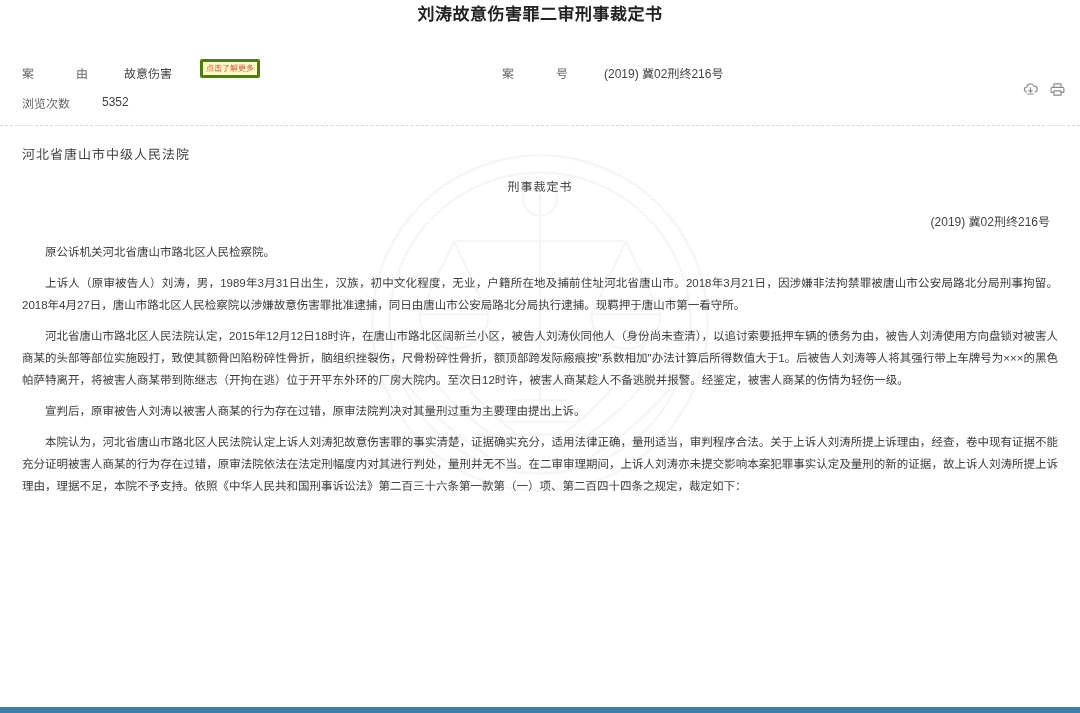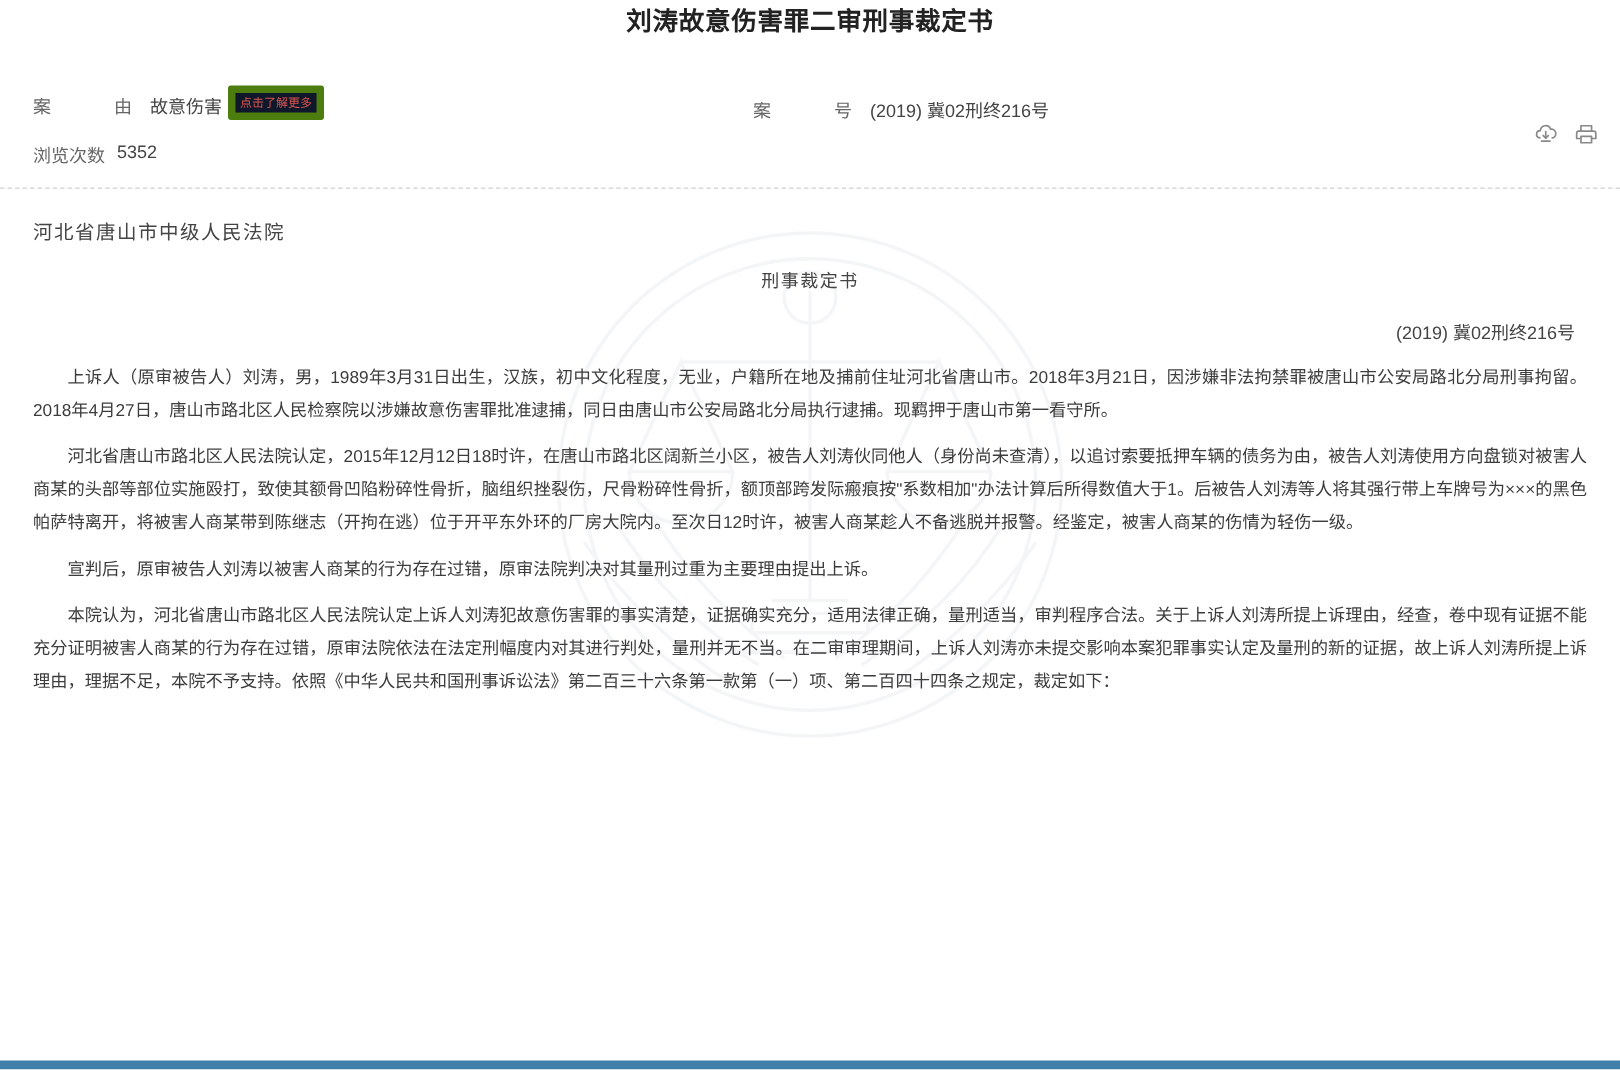--- a/index.html
+++ b/index.html
@@ -39,41 +39,43 @@
     display: flex;
     align-items: center;
     height: 22px;
     font-size: 12px;
     color: #555555;
   }
   .meta-row + .meta-row { margin-top: 8px; }
 
   .meta-col {
     display: flex;
+    align-items: center;
+    gap: 24px;
   }
   .meta-col.left  { width: 480px; }
   .meta-col.right { width: 480px; }
 
   .meta-label {
     color: #666666;
     letter-spacing: 6px;
     margin-right: 6px;
     white-space: nowrap;
   }
   .meta-label.tight { letter-spacing: 0; margin-right: 8px; }
   .meta-value {
     color: #444444;
     white-space: nowrap;
   }
   .badge-more {
     display: inline-block;
     margin-left: 4px;
-    border: 5px solid #4d7c0f;
+    border: 3px solid #4d7c0f;
     color: #d9534f;
-    background: #0f172a;
+    background: #fef9c3;
     font-size: 8px;
     line-height: 11px;
     padding: 1px 3px;
     border-radius: 2px;
     white-space: nowrap;
     transform: translateY(-4px);
     cursor: pointer;
   }
 
   .meta-actions {
@@ -227,20 +229,21 @@
   </svg>
 </div>
 
 <div class="content">
 
   <div class="court-name">河北省唐山市中级人民法院</div>
   <div class="doc-kind">刑事裁定书</div>
   <div class="case-no-right">(2019) 冀02刑终216号</div>
 
   <div class="body-text" id="body-text">
+      <p>原公诉机关河北省唐山市路北区人民检察院。</p>
       <p>上诉人（原审被告人）刘涛，男，1989年3月31日出生，汉族，初中文化程度，无业，户籍所在地及捕前住址河北省唐山市。2018年3月21日，因涉嫌非法拘禁罪被唐山市公安局路北分局刑事拘留。2018年4月27日，唐山市路北区人民检察院以涉嫌故意伤害罪批准逮捕，同日由唐山市公安局路北分局执行逮捕。现羁押于唐山市第一看守所。</p>
       <p>河北省唐山市路北区人民法院认定，2015年12月12日18时许，在唐山市路北区阔新兰小区，被告人刘涛伙同他人（身份尚未查清），以追讨索要抵押车辆的债务为由，被告人刘涛使用方向盘锁对被害人商某的头部等部位实施殴打，致使其额骨凹陷粉碎性骨折，脑组织挫裂伤，尺骨粉碎性骨折，额顶部跨发际瘢痕按"系数相加"办法计算后所得数值大于1。后被告人刘涛等人将其强行带上车牌号为×××的黑色帕萨特离开，将被害人商某带到陈继志（开拘在逃）位于开平东外环的厂房大院内。至次日12时许，被害人商某趁人不备逃脱并报警。经鉴定，被害人商某的伤情为轻伤一级。</p>
       <p>宣判后，原审被告人刘涛以被害人商某的行为存在过错，原审法院判决对其量刑过重为主要理由提出上诉。</p>
       <p>本院认为，河北省唐山市路北区人民法院认定上诉人刘涛犯故意伤害罪的事实清楚，证据确实充分，适用法律正确，量刑适当，审判程序合法。关于上诉人刘涛所提上诉理由，经查，卷中现有证据不能充分证明被害人商某的行为存在过错，原审法院依法在法定刑幅度内对其进行判处，量刑并无不当。在二审审理期间，上诉人刘涛亦未提交影响本案犯罪事实认定及量刑的新的证据，故上诉人刘涛所提上诉理由，理据不足，本院不予支持。依照《中华人民共和国刑事诉讼法》第二百三十六条第一款第（一）项、第二百四十四条之规定，裁定如下：</p>
     </div>
 
 </div>
 
 <div class="bottom-bar"></div>
 

